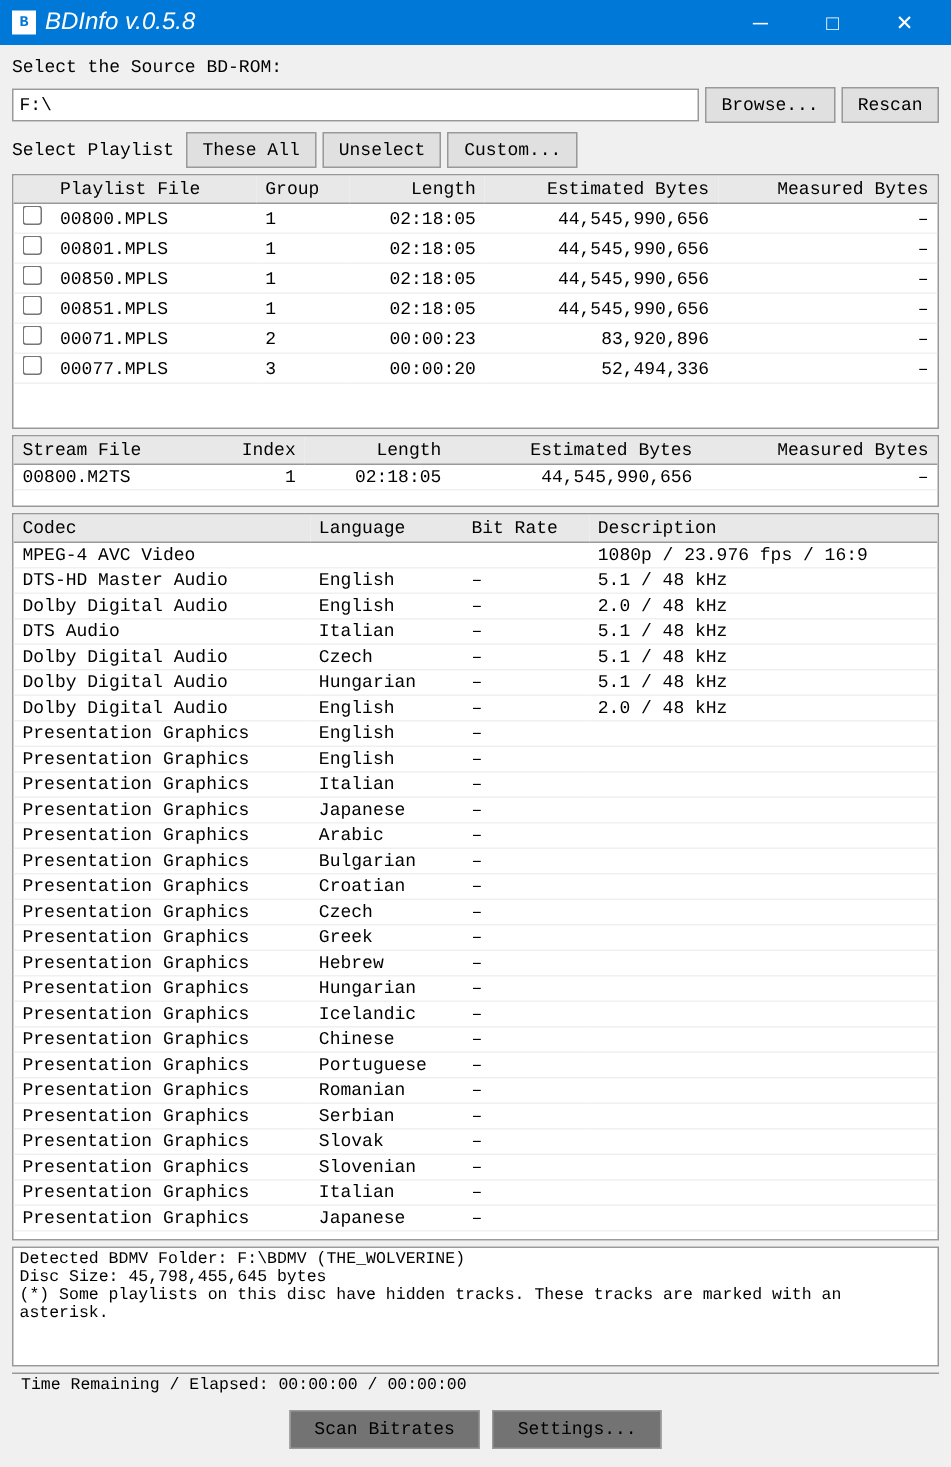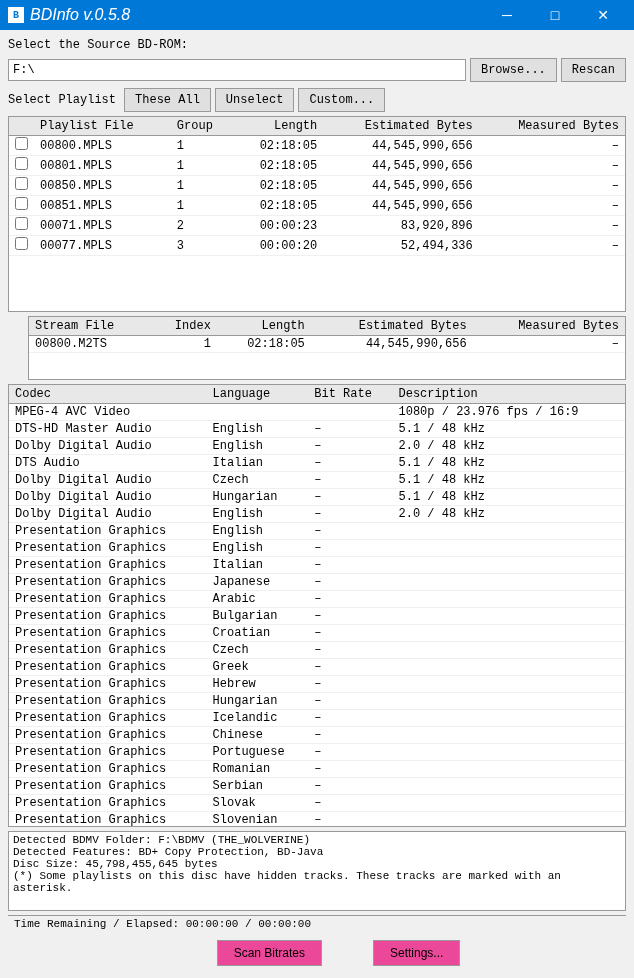--- a/index.html
+++ b/index.html
@@ -153,25 +153,24 @@
     .bottom-buttons {
       display: flex;
       justify-content: center;
       gap: 8px;
       padding: 4px 0;
     }
     .bottom-btn {
       height: 26px;
       padding: 0 16px;
       border: 1px solid #999;
-      background: #ec4899;
-      font-family: Liberation Sans, sans-serif;
+      background: #737373;
+      font-family: Liberation Mono, monospace;
       font-size: 12px;
       cursor: pointer;
-      margin-left: 43px;
     }
   </style>
 </head>
 <body>
 
 <div class="title-bar">
   <div class="title-bar-icon">B</div>
   <span class="title-bar-title">BDInfo v.0.5.8</span>
   <div class="title-bar-controls">
     <button class="title-btn">─</button>
@@ -190,21 +189,21 @@
     <button class="btn">Rescan</button>
   </div>
 
   <div class="playlist-row">
     <span style="font-family:'Courier New',monospace;font-size:12px;margin-right:4px;">Select Playlist</span>
     <button class="btn">These All</button>
     <button class="btn">Unselect</button>
     <button class="btn">Custom...</button>
   </div>
 
-  <div class="panel" style="height:196px;overflow-y:auto;">
+  <div class="panel" style="height:170px;overflow-y:auto;">
     <table class="panel-table">
       <thead>
         <tr>
           <th class="checkbox-cell"></th>
           <th>Playlist File</th>
           <th>Group</th>
           <th style="text-align:right;">Length</th>
           <th style="text-align:right;">Estimated Bytes</th>
           <th style="text-align:right;">Measured Bytes</th>
         </tr>
@@ -255,21 +254,21 @@
     <td>00077.MPLS</td>
     <td>3</td>
     <td class="col-right">00:00:20</td>
     <td class="col-right">52,494,336</td>
     <td class="col-right">–</td>
   </tr>
         </tbody>
     </table>
   </div>
 
-  <div class="stream-panel" style="height:64px;overflow-y:auto;margin-left:20px;">
+  <div class="stream-panel" style="height:48px;overflow-y:auto;">
     <table class="panel-table">
       <thead>
         <tr>
           <th>Stream File</th>
           <th style="text-align:right;">Index</th>
           <th style="text-align:right;">Length</th>
           <th style="text-align:right;">Estimated Bytes</th>
           <th style="text-align:right;">Measured Bytes</th>
         </tr>
       </thead>
@@ -458,21 +457,20 @@
     <td>–</td>
     <td></td>
   </tr>
         </tbody>
     </table>
   </div>
 
   <div class="log-panel">
     <div id="log-content">
         <div>Detected BDMV Folder: F:\BDMV (THE_WOLVERINE)</div>
-        <div>Detected Features: BD+ Copy Protection, BD-Java</div>
         <div>Disc Size: 45,798,455,645 bytes</div>
         <div>(*) Some playlists on this disc have hidden tracks. These tracks are marked with an asterisk.</div>
       </div>
     <div style="display:flex;justify-content:flex-end;">
       <div style="width:12px;background:#e0e0e0;border-left:1px solid #999;"></div>
     </div>
   </div>
 
   <div class="status-bar">
     <span>Time Remaining / Elapsed:</span>

